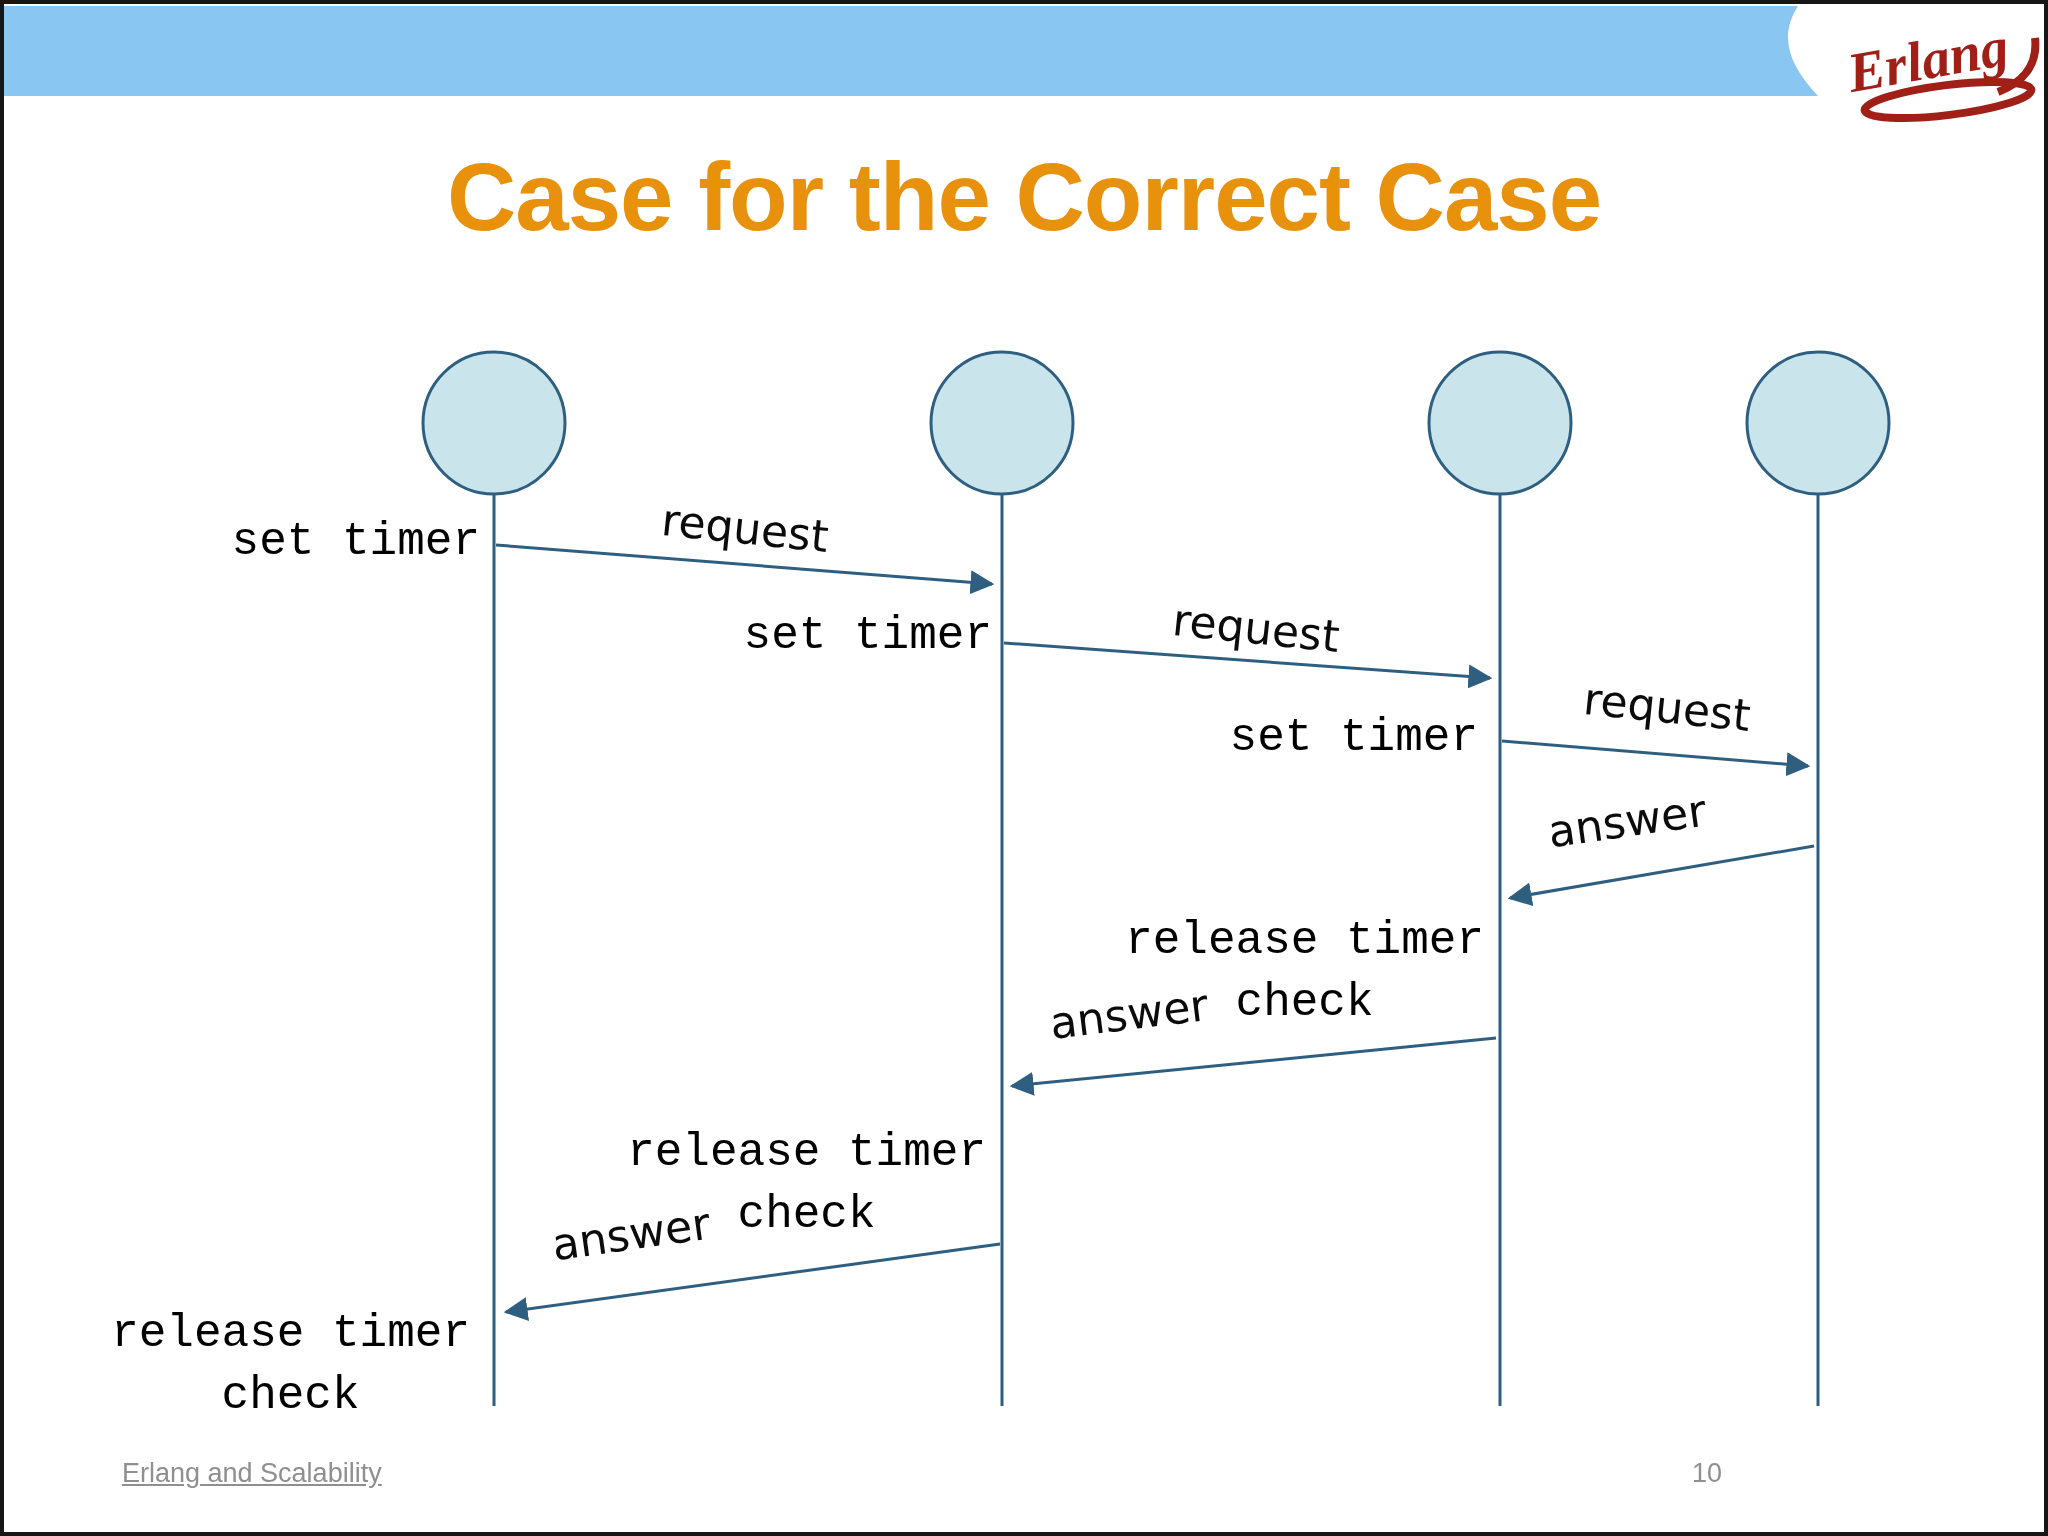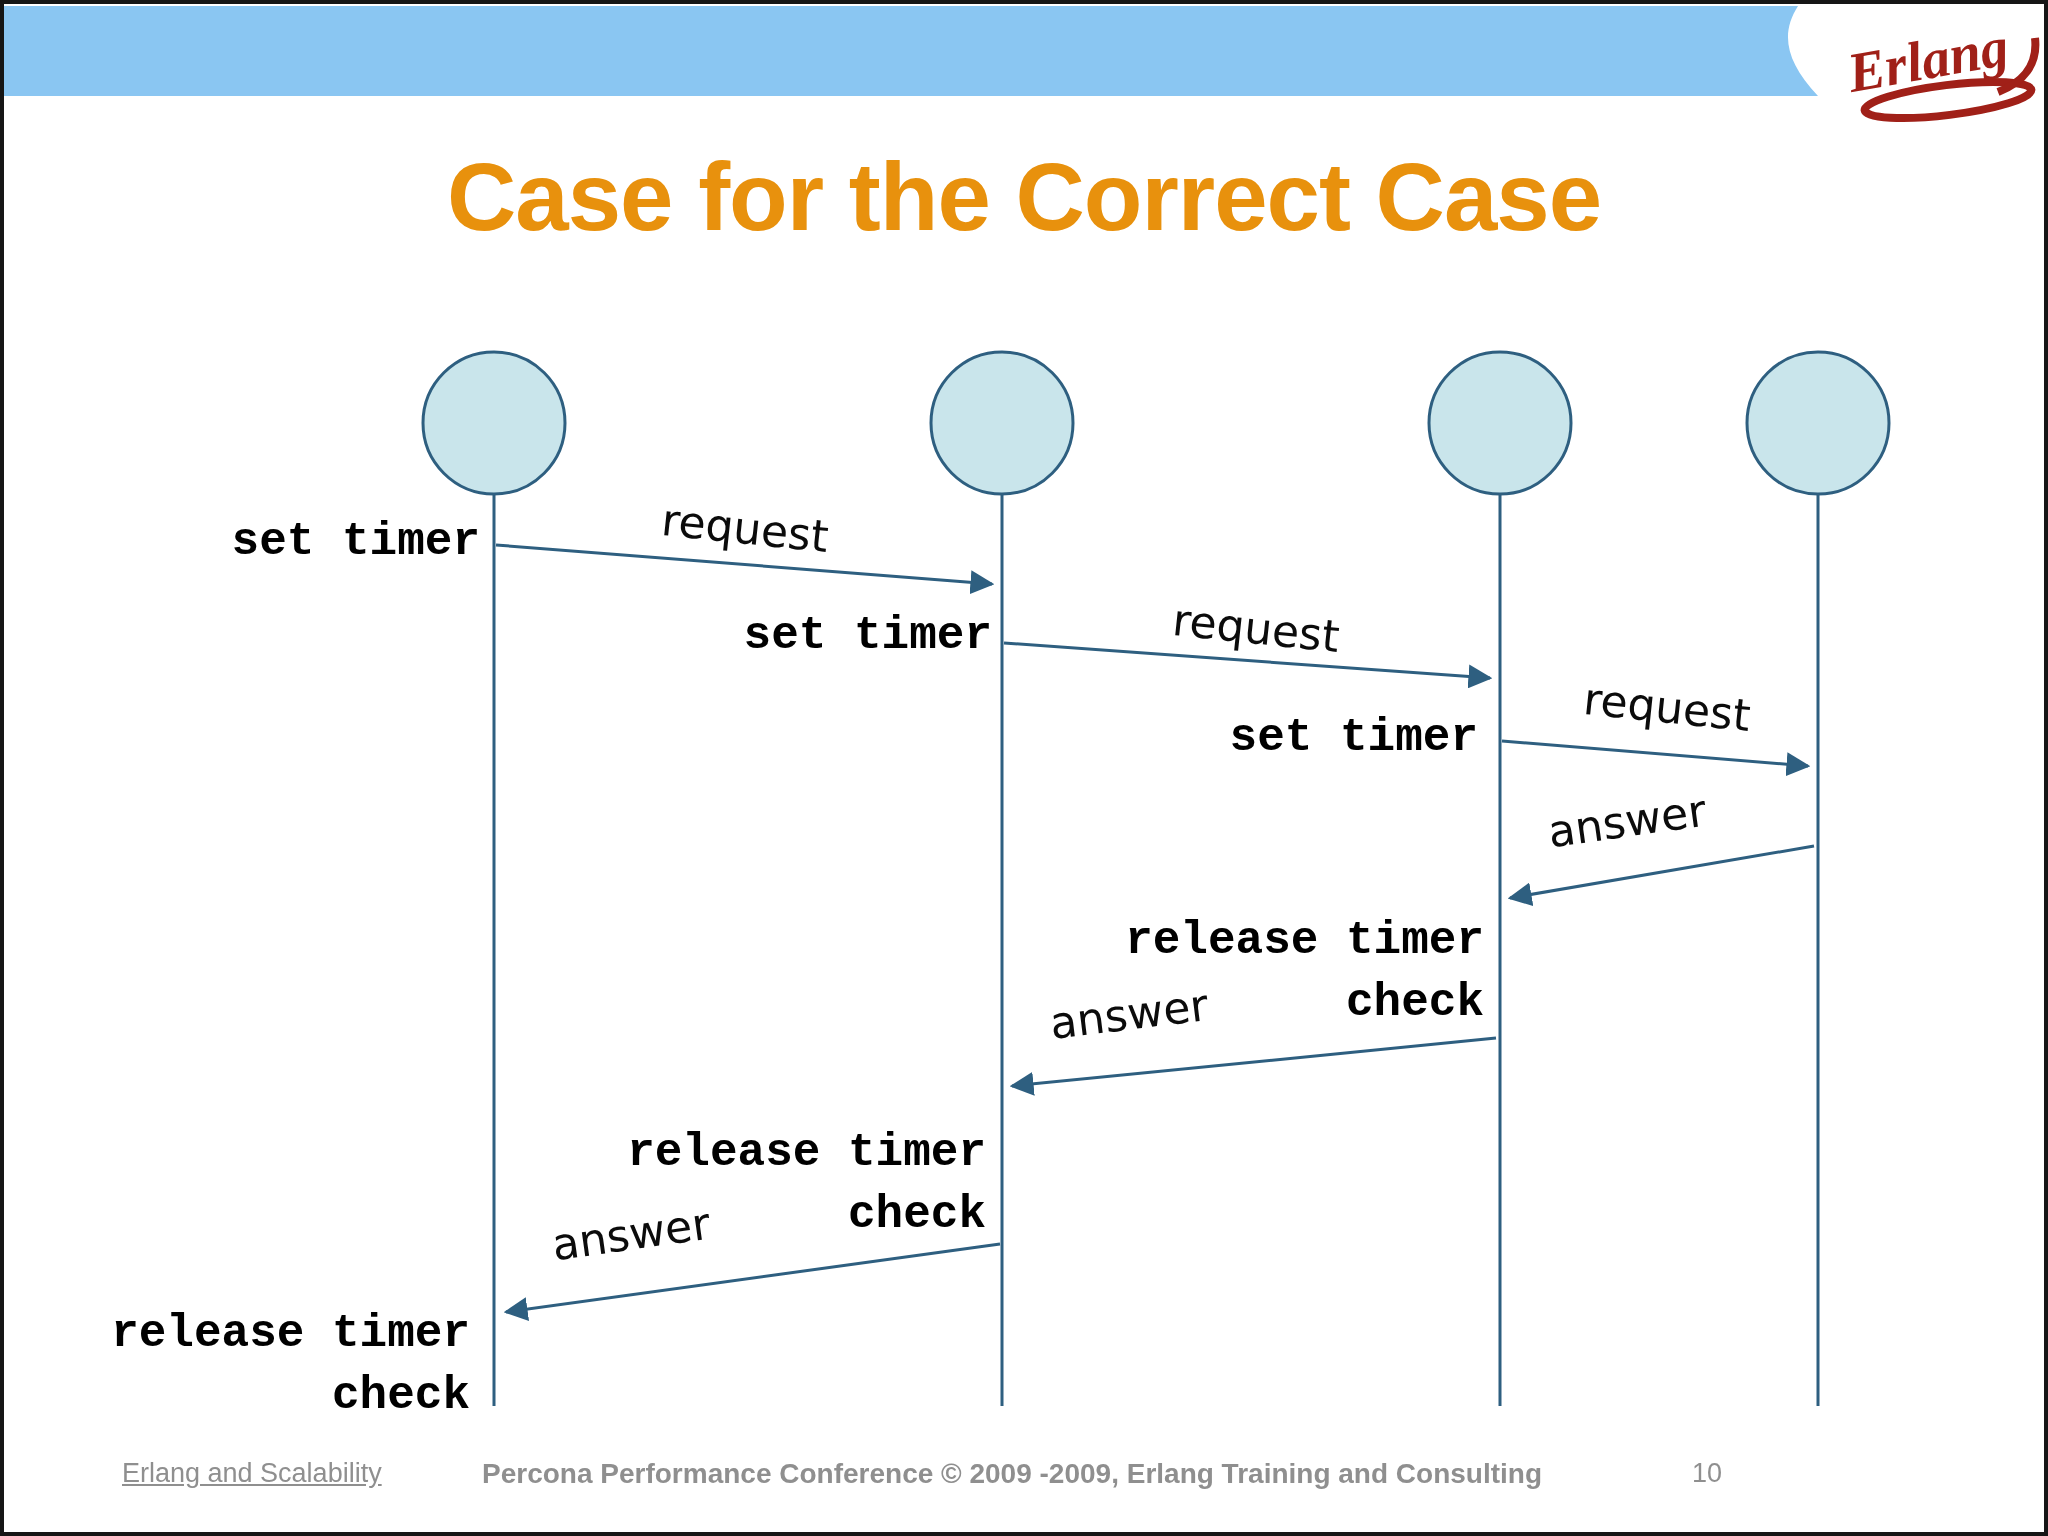--- a/index.html
+++ b/index.html
@@ -14,22 +14,22 @@
   .header-bar-svg{position:absolute;left:0;top:0;z-index:1;}
   .logo{position:absolute;left:1842px;top:12px;width:200px;height:118px;z-index:2;}
   .page-title{
     position:absolute;left:0;top:142px;width:100%;text-align:center;
     font-size:96px;font-weight:bold;color:#E8910D;letter-spacing:-1px;
     font-family:"Liberation Sans",sans-serif;z-index:2;
   }
   .diagram-svg{position:absolute;left:0;top:0;z-index:1;}
   .mono-label{
     position:absolute;font-family:"Liberation Mono","DejaVu Sans Mono",monospace;
-    font-weight:bold;font-size:46px;line-height:56px;color:#000;
-    white-space:nowrap;text-align:right;z-index:3;
+    font-weight:normal;font-size:46px;line-height:56px;color:#000;
+    white-space:nowrap;text-align:center;z-index:3;
   }
   .mono-label.two-line{line-height:62px;margin-top:16px;}
   .msg-label{
     position:absolute;font-family:"DejaVu Sans",sans-serif;font-size:44px;
     color:#0b0b0b;white-space:nowrap;z-index:3;
   }
   .footer{
     position:absolute;left:0;top:1458px;width:100%;height:50px;
     font-size:27px;color:#8F8F8F;z-index:3;
   }
@@ -108,15 +108,14 @@
 <div class="msg-label" style="left:745px;top:528px;transform:translate(-50%,-50%) rotate(6deg);">request</div>
 <div class="msg-label" style="left:1256px;top:628px;transform:translate(-50%,-50%) rotate(6deg);">request</div>
 <div class="msg-label" style="left:1667px;top:707px;transform:translate(-50%,-50%) rotate(6deg);">request</div>
 
 <div class="msg-label" style="left:1627px;top:821px;transform:translate(-50%,-50%) rotate(-8deg);">answer</div>
 <div class="msg-label" style="left:1129px;top:1014px;transform:translate(-50%,-50%) rotate(-7deg);">answer</div>
 <div class="msg-label" style="left:631px;top:1234px;transform:translate(-50%,-50%) rotate(-8deg);">answer</div>
 
 <div class="footer">
   <span class="f-left">Erlang and Scalability</span>
-  <span class="f-center">Percona Performance Conference © 2009 -2009,  Erlang Training and Consulting</span>
   <span class="f-page">10</span>
 </div>
 
 </body></html>

